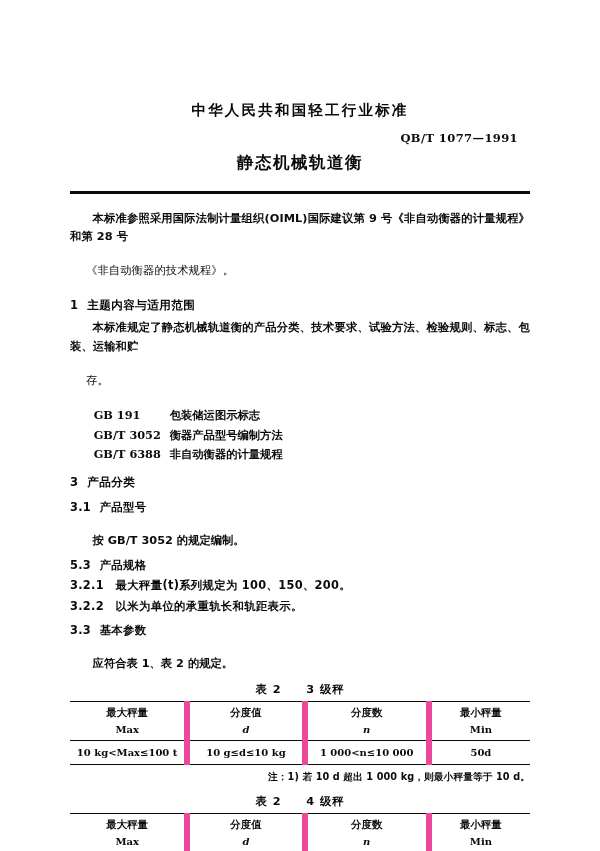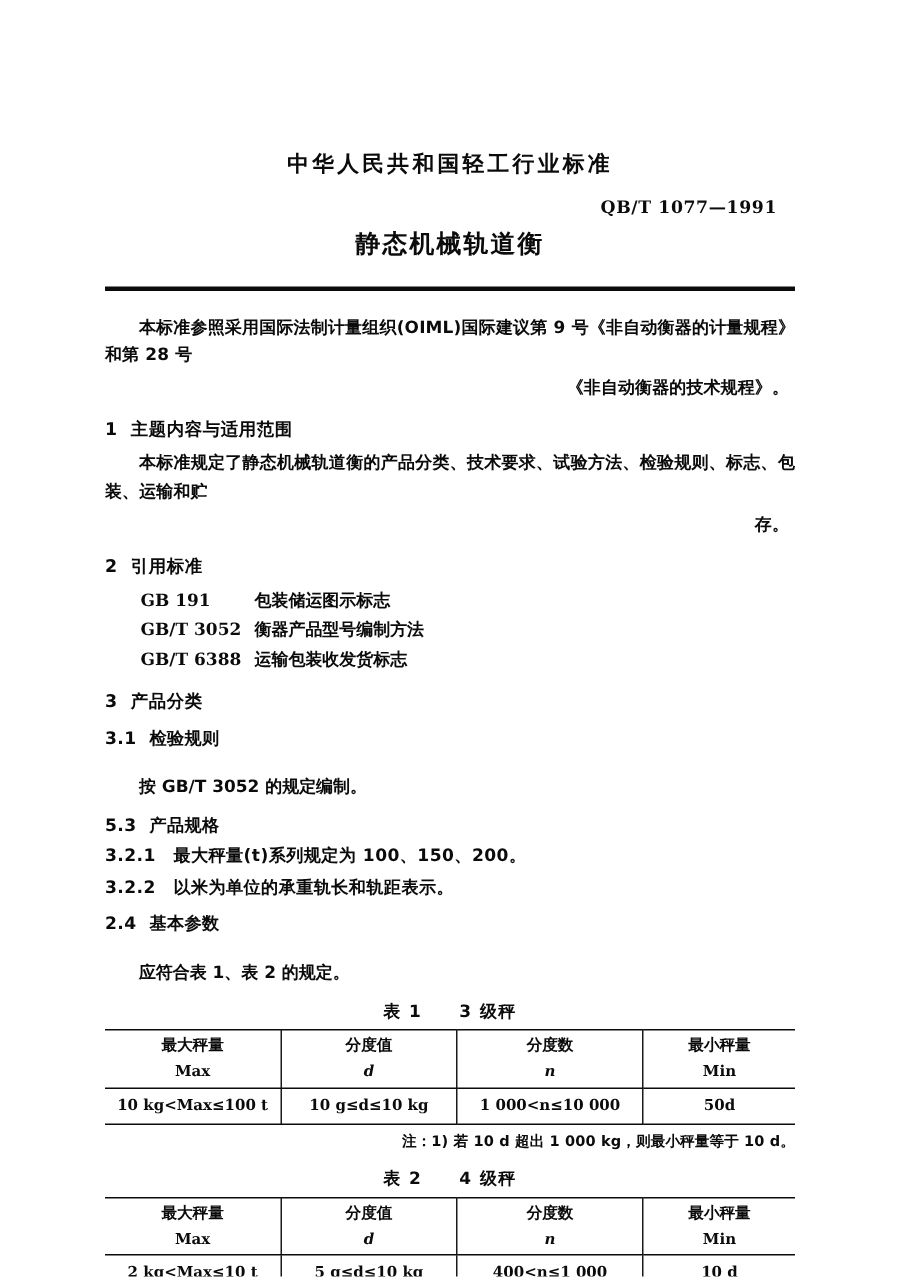--- a/index.html
+++ b/index.html
@@ -72,24 +72,23 @@
     line-height: 1.62;
   }
   .para {
     text-indent: 2em;
     margin: 0;
     font-weight: bold;
     letter-spacing: 0.1px;
     text-align: justify;
   }
   .para-hang {
-    margin: 4px;
-    font-weight: bold;
+    margin: 16px;
+    font-weight: normal;
     letter-spacing: 0.1px;
-    text-align: right;
   }
   .clause {
     margin: 9px 0 4px 0;
     font-weight: bold;
     font-size: 11.6px;
     letter-spacing: 0.4px;
   }
   .clause .num {
     display: inline-block;
     min-width: 1.1em;
@@ -141,21 +140,21 @@
   table.spec {
     width: 100%;
     border-collapse: collapse;
     font-size: 10px;
     table-layout: fixed;
   }
   table.spec th,
   table.spec td {
     text-align: center;
     padding: 2px 2px;
-    border-left: 1px solid #ec4899;
+    border-left: 6px solid #ec4899;
     border-right: 1px solid #1a1a1a;
     font-weight: bold;
     font-family: "DejaVu Serif", "Liberation Serif", serif;
     line-height: 1.35;
     vertical-align: middle;
   }
   table.spec th:first-child,
   table.spec td:first-child { border-left: none; }
   table.spec th:last-child,
   table.spec td:last-child { border-right: none; }
@@ -207,58 +206,54 @@
     <p class="para">本标准参照采用国际法制计量组织(OIML)国际建议第 9 号《非自动衡器的计量规程》和第 28 号</p>
     <p class="para-hang">《非自动衡器的技术规程》。</p>
 
     <div class="clause">
       <span class="num">1</span>
       <span>主题内容与适用范围</span>
     </div>
     <p class="para">本标准规定了静态机械轨道衡的产品分类、技术要求、试验方法、检验规则、标志、包装、运输和贮</p>
     <p class="para-hang">存。</p>
 
-    <div class="clause">
-      <span class="num">2</span>
-      <span>引用标准</span>
-    </div>
     <ul class="ref-list">
       <li>
         <span class="ref-code">GB 191</span><span>包装储运图示标志</span>
       </li>
       <li>
         <span class="ref-code">GB/T 3052</span><span>衡器产品型号编制方法</span>
       </li>
       <li>
-        <span class="ref-code">GB/T 6388</span><span>运输包装收发货标志</span>
+        <span class="ref-code">GB/T 6388</span><span>非自动衡器的计量规程</span>
       </li>
     </ul>
 
     <div class="clause">
       <span class="num">3</span>
       <span>产品分类</span>
     </div>
 
     <div class="clause-h2">
-      <span>3.1</span>&nbsp;&nbsp;<span>检验规则</span>
+      <span>3.1</span>&nbsp;&nbsp;<span>产品型号</span>
     </div>
     <div class="indent1">按 GB/T 3052 的规定编制。</div>
 
     <div class="clause-h2">
       <span>5.3</span>&nbsp;&nbsp;<span>产品规格</span>
     </div>
     <div class="clause-h3">3.2.1　最大秤量(t)系列规定为 100、150、200。</div>
     <div class="clause-h3">3.2.2　以米为单位的承重轨长和轨距表示。</div>
 
     <div class="clause-h2">
-      <span>2.4</span>&nbsp;&nbsp;<span>基本参数</span>
+      <span>3.3</span>&nbsp;&nbsp;<span>基本参数</span>
     </div>
     <div class="indent1">应符合表 1、表 2 的规定。</div>
 
-    <div class="tbl-cap">表 1　　3 级秤</div>
+    <div class="tbl-cap">表 2　　3 级秤</div>
 
     <table class="spec">
       <colgroup>
         <col style="width:25.5%">
         <col style="width:25.5%">
         <col style="width:27%">
         <col style="width:22%">
       </colgroup>
       <thead>
         <tr class="hdr">

